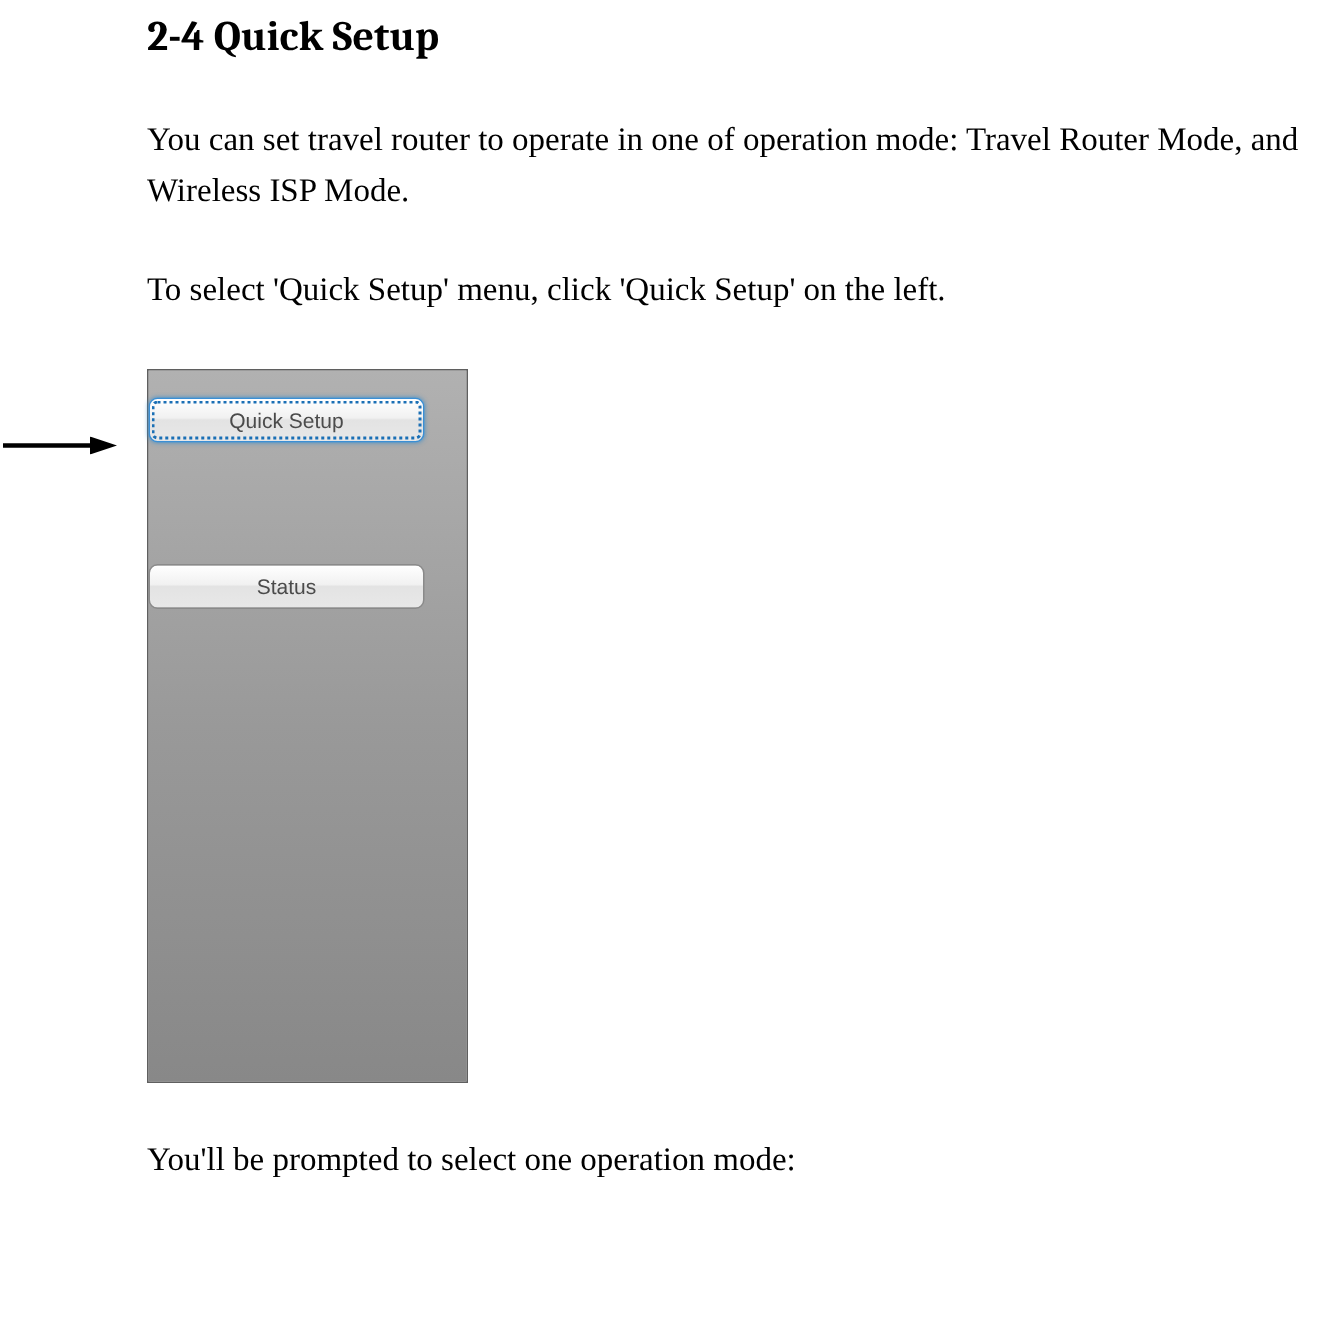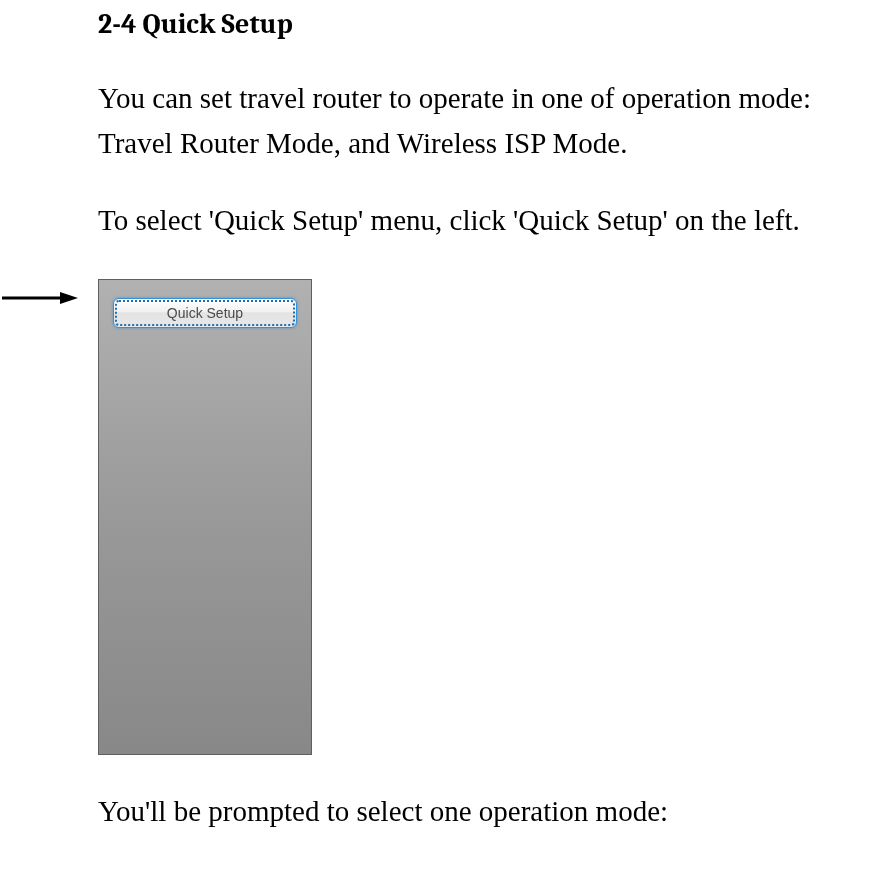--- a/index.html
+++ b/index.html
@@ -16,42 +16,42 @@
       padding-left: 98px;
       padding-top: 8px;
     }
     .heading {
       font-weight: bold;
       font-size: 28px;
       font-family: Cambria, Georgia, serif;
       margin-bottom: 36px;
     }
     .paragraph {
-      font-size: 29px;
+      font-size: 22px;
       line-height: 1.55;
       margin-bottom: 32px;
       font-family: 'Times New Roman', serif;
     }
     .arrow-indicator {
       position: absolute;
       left: 0;
       top: 290px;
       width: 80px;
       height: 12px;
     }
     .screenshot-wrap {
       margin-top: 36px;
       margin-bottom: 34px;
     }
     .sidebar-panel {
       width: 214px;
       height: 476px;
       background: linear-gradient(to bottom, #b1b1b1 0%, #999999 50%, #888888 100%);
       border: 1px solid #5f5f5f;
-      padding: 18px 10px 18px 14px;
+      padding: 18px 10px 18px 0;
       display: flex;
       flex-direction: column;
     }
     .menu-button {
       width: 184px;
       height: 30px;
       background: linear-gradient(to bottom, #ffffff 0%, #f1f1f1 45%, #e3e3e3 50%, #e8e8e8 100%);
       border: 1px solid #8a8a8a;
       border-radius: 6px;
       font-family: Arial, Helvetica, sans-serif;
@@ -88,16 +88,21 @@
   </svg>
 </div>
 
 <div class="screenshot-wrap">
   <div class="sidebar-panel">
     <div class="menu-section">
       <div class="menu-button selected">
         <span>Quick Setup</span>
       </div>
     </div>
+    <div class="menu-section">
+      <div class="menu-button">
+        <span>Status</span>
+      </div>
+    </div>
   </div>
 </div>
 
 <div class="paragraph">You'll be prompted to select one operation mode:</div>
 
 </body></html>

